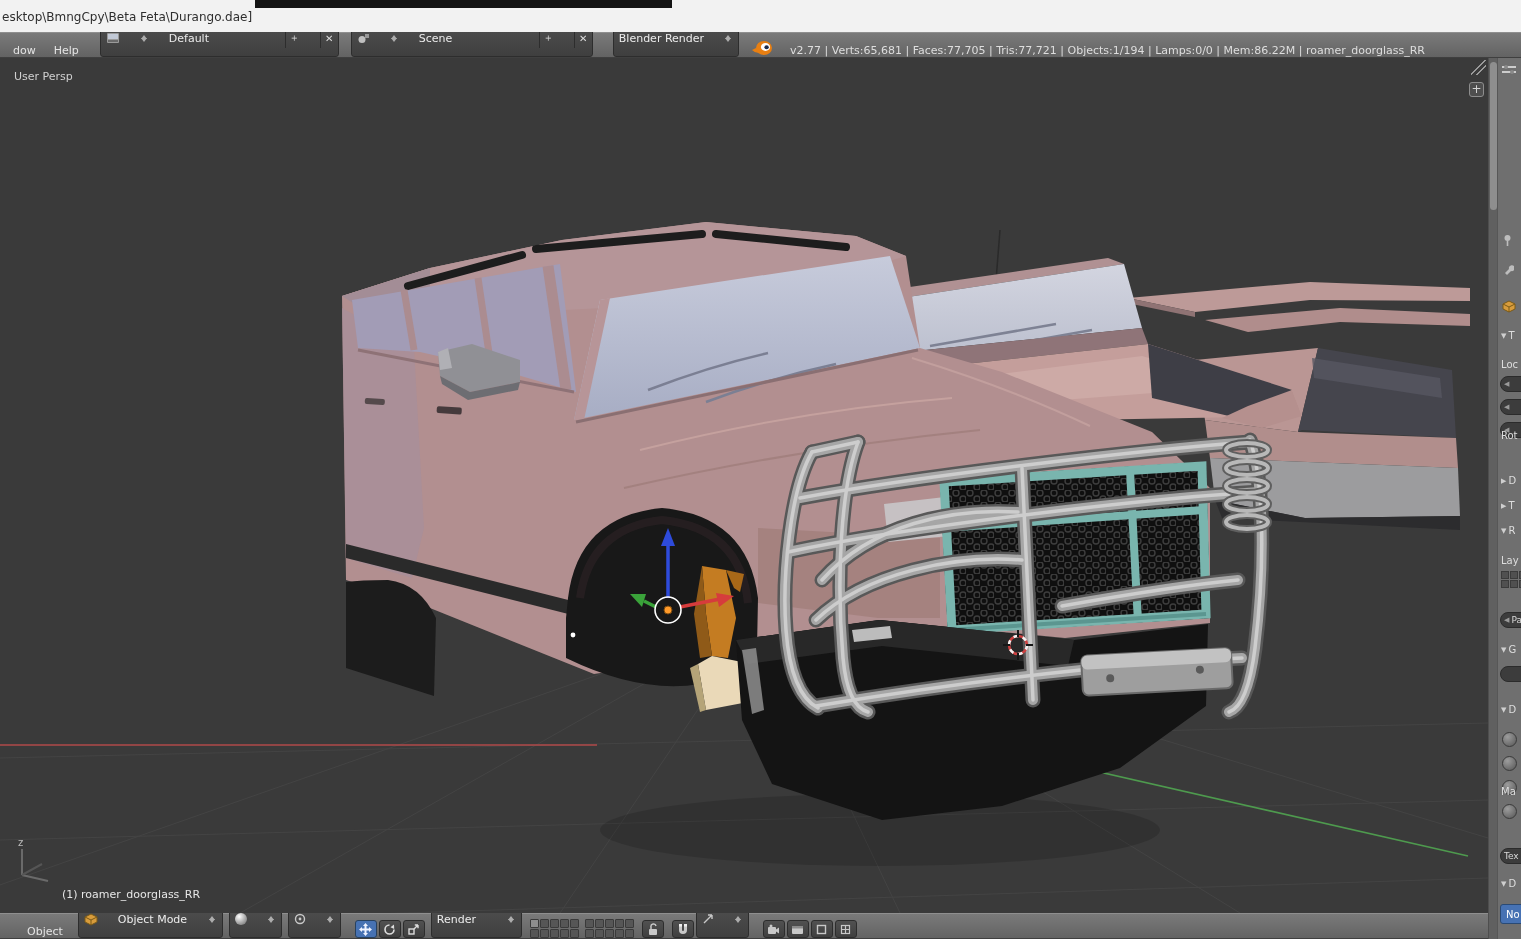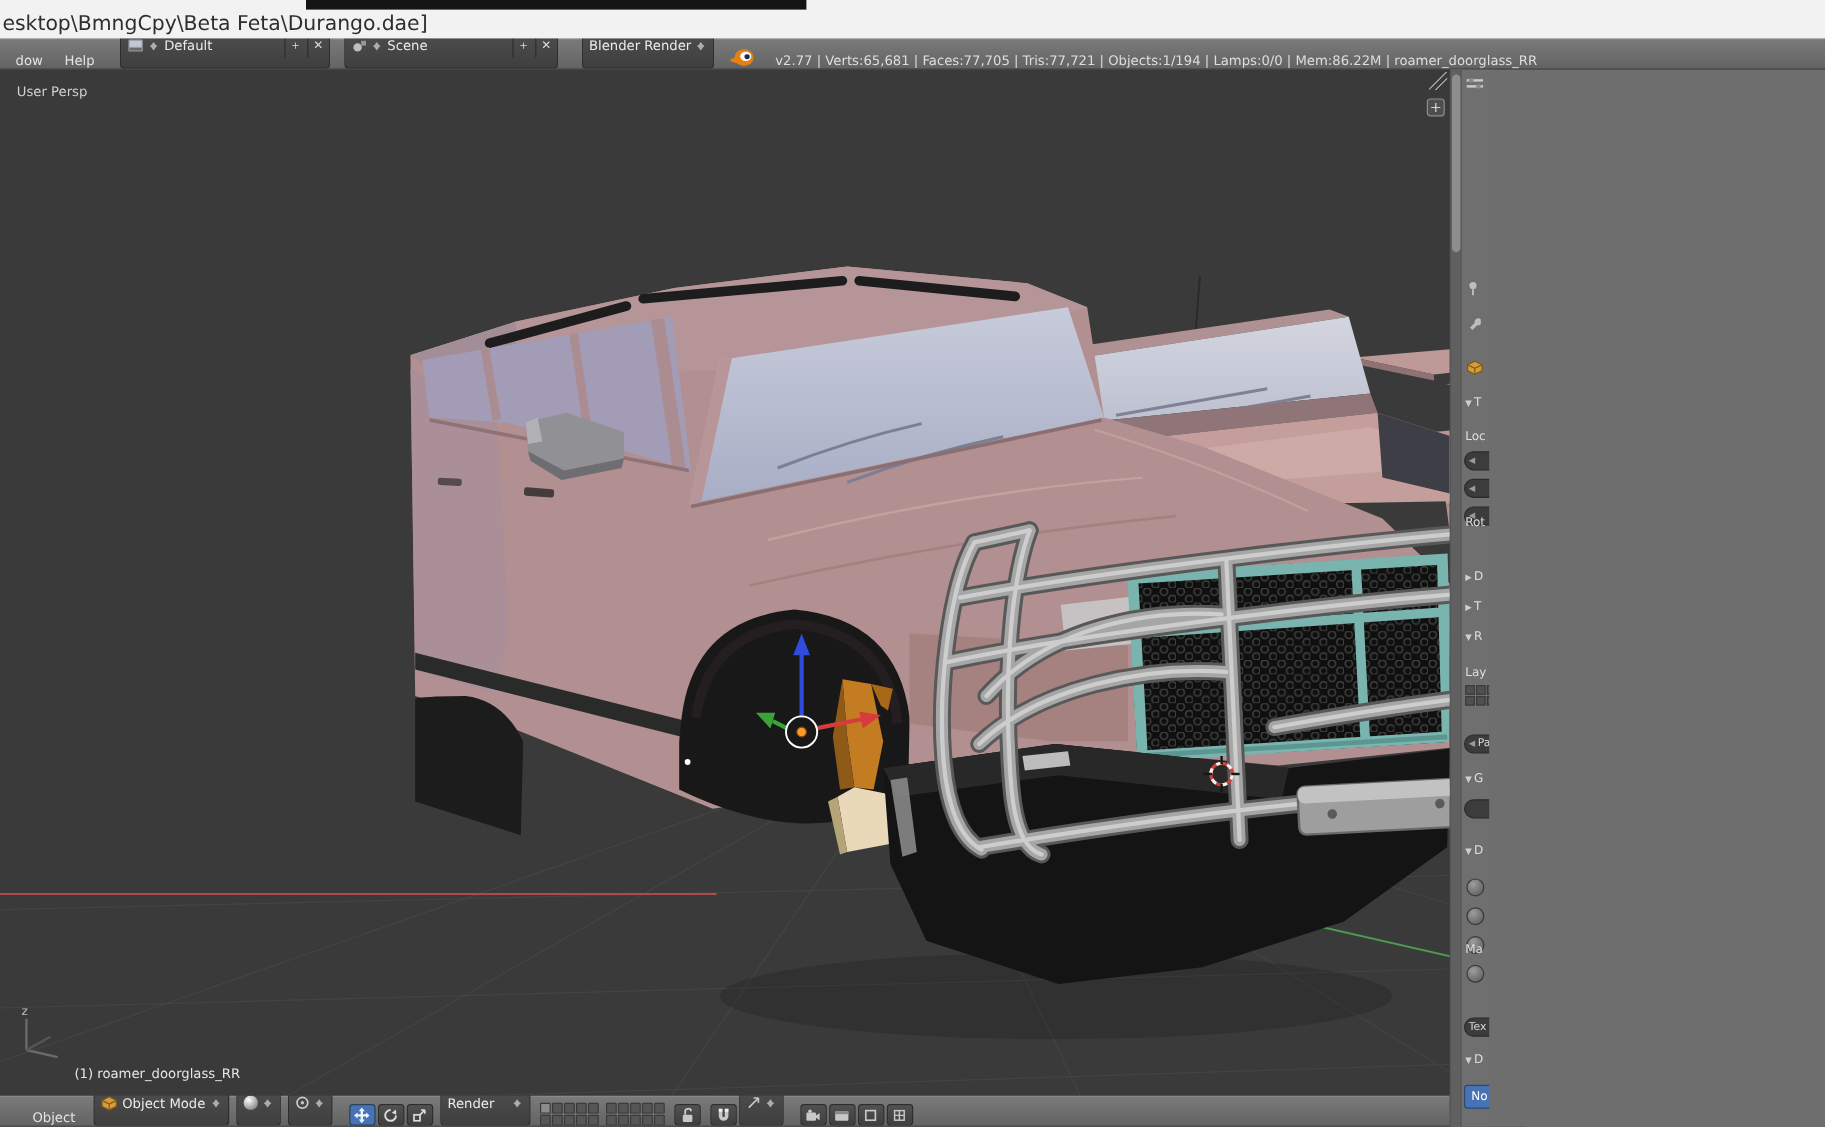--- a/index.html
+++ b/index.html
@@ -2,42 +2,42 @@
 <html style="--accent: #4772b3;"><head>
 <meta charset="utf-8">
 <style>
 *{margin:0;padding:0;box-sizing:border-box}
 html,body{width:1521px;height:939px}
 body{font-family:"DejaVu Sans","Liberation Sans",sans-serif;font-size:11px;color:#e0e0e0;background:#6e6e6e;overflow:hidden}
 .app{width:1521px;height:939px;display:flex;flex-direction:column}
 
 .titlebar{height:32px;background:#f2f2f2;position:relative;flex:none}
 .titlebar .strip{position:absolute;left:255px;top:0;width:417px;height:8px;background:#141414}
-.titlebar .title{position:absolute;left:2px;top:10px;color:#2e2e2e;font-size:17px;white-space:nowrap}
+.titlebar .title{position:absolute;left:2px;top:10px;color:#2e2e2e;font-size:12px;white-space:nowrap}
 
 .bar{height:26px;flex:none;background:linear-gradient(#7a7a7a,#636363);border-top:1px solid #8f8f8f;border-bottom:1px solid #3f3f3f;display:flex;align-items:flex-end;font-size:11px;color:#e6e6e6;padding:0 4px}
 .menu-label{padding:0 9px;color:#e4e4e4;white-space:nowrap}
-.widget{height:20px;background:linear-gradient(#515151,#3f3f3f);border:1px solid #2d2d2d;border-radius:3px;display:flex;align-items:center;padding:18px 5px;gap:4px;color:#ececec;white-space:nowrap}
+.widget{height:20px;background:linear-gradient(#515151,#3f3f3f);border:1px solid #2d2d2d;border-radius:3px;display:flex;align-items:center;padding:18px 5px;gap:20px;color:#ececec;white-space:nowrap}
 .ud{width:9px;height:13px;position:relative;flex:none;opacity:.75}
 .ud::before{content:"";position:absolute;left:1px;top:0;border:3.5px solid transparent;border-bottom:4px solid #cfcfcf}
 .ud::after{content:"";position:absolute;left:1px;bottom:0;border:3.5px solid transparent;border-top:4px solid #cfcfcf}
 .mini-btn{width:18px;height:20px;margin:0 -5px 0 2px;border-left:1px solid #2d2d2d;display:flex;align-items:center;justify-content:center;color:#ddd;font-size:10px}
 .mini-btn.first{margin-left:4px}
 .stats{margin-left:17px;color:#dedede;white-space:nowrap}
 .sphere-icon{width:12px;height:12px;border-radius:50%;background:radial-gradient(circle at 35% 30%,#ffffff,#8a8a8a 75%);flex:none}
 .icon-btn{width:22px;height:18px;background:linear-gradient(#515151,#3f3f3f);border:1px solid #2d2d2d;border-radius:3px;display:flex;align-items:center;justify-content:center;margin-left:2px;flex:none}
 .icon-btn.active{background:var(--accent,#4772b3);border-color:#28415e}
 .layers{display:flex;gap:6px;margin-left:8px}
 .lgrid{display:grid;grid-template-columns:repeat(5,9px);grid-auto-rows:9px;gap:1px}
 .lgrid i{background:#565656;border:1px solid #3a3a3a;border-radius:1px;display:block}
 .lgrid i.on{background:#8d8d8d}
 .gap6{width:6px;flex:none}.gap12{width:12px;flex:none}.gap20{width:20px;flex:none}
 
 .row{flex:1;display:flex;min-height:0}
-.leftcol{width:1208px;flex:none;display:flex;flex-direction:column}
+.leftcol{width:1488px;flex:none;display:flex;flex-direction:column}
 .viewport{position:relative;flex:1;background:#3a3a3a;overflow:hidden}
 .viewport svg.scene{position:absolute;left:0;top:0}
 .view-label{position:absolute;left:14px;top:12px;color:#d0d0d0}
 .obj-label{position:absolute;left:62px;bottom:12px;color:#e6e6e6}
 .mini-axis{position:absolute;left:8px;bottom:28px}
 .corner-grip{position:absolute;right:2px;top:2px;width:15px;height:15px;background:linear-gradient(135deg,transparent 44%,#9a9a9a 44%,#9a9a9a 50%,transparent 50%),linear-gradient(135deg,transparent 64%,#9a9a9a 64%,#9a9a9a 70%,transparent 70%)}
 .region-plus{position:absolute;right:4px;top:24px;width:15px;height:15px;border:1px solid #8d8d8d;border-radius:3px;color:#d5d5d5;font-size:12px;line-height:13px;text-align:center;background:rgba(95,95,95,.55)}
 
 .props{width:33px;flex:none;background:#6f6f6f;border-left:1px solid #4e4e4e;display:flex}
 .props-scroll{width:9px;background:#606060;border-right:1px solid #575757;position:relative;flex:none}

